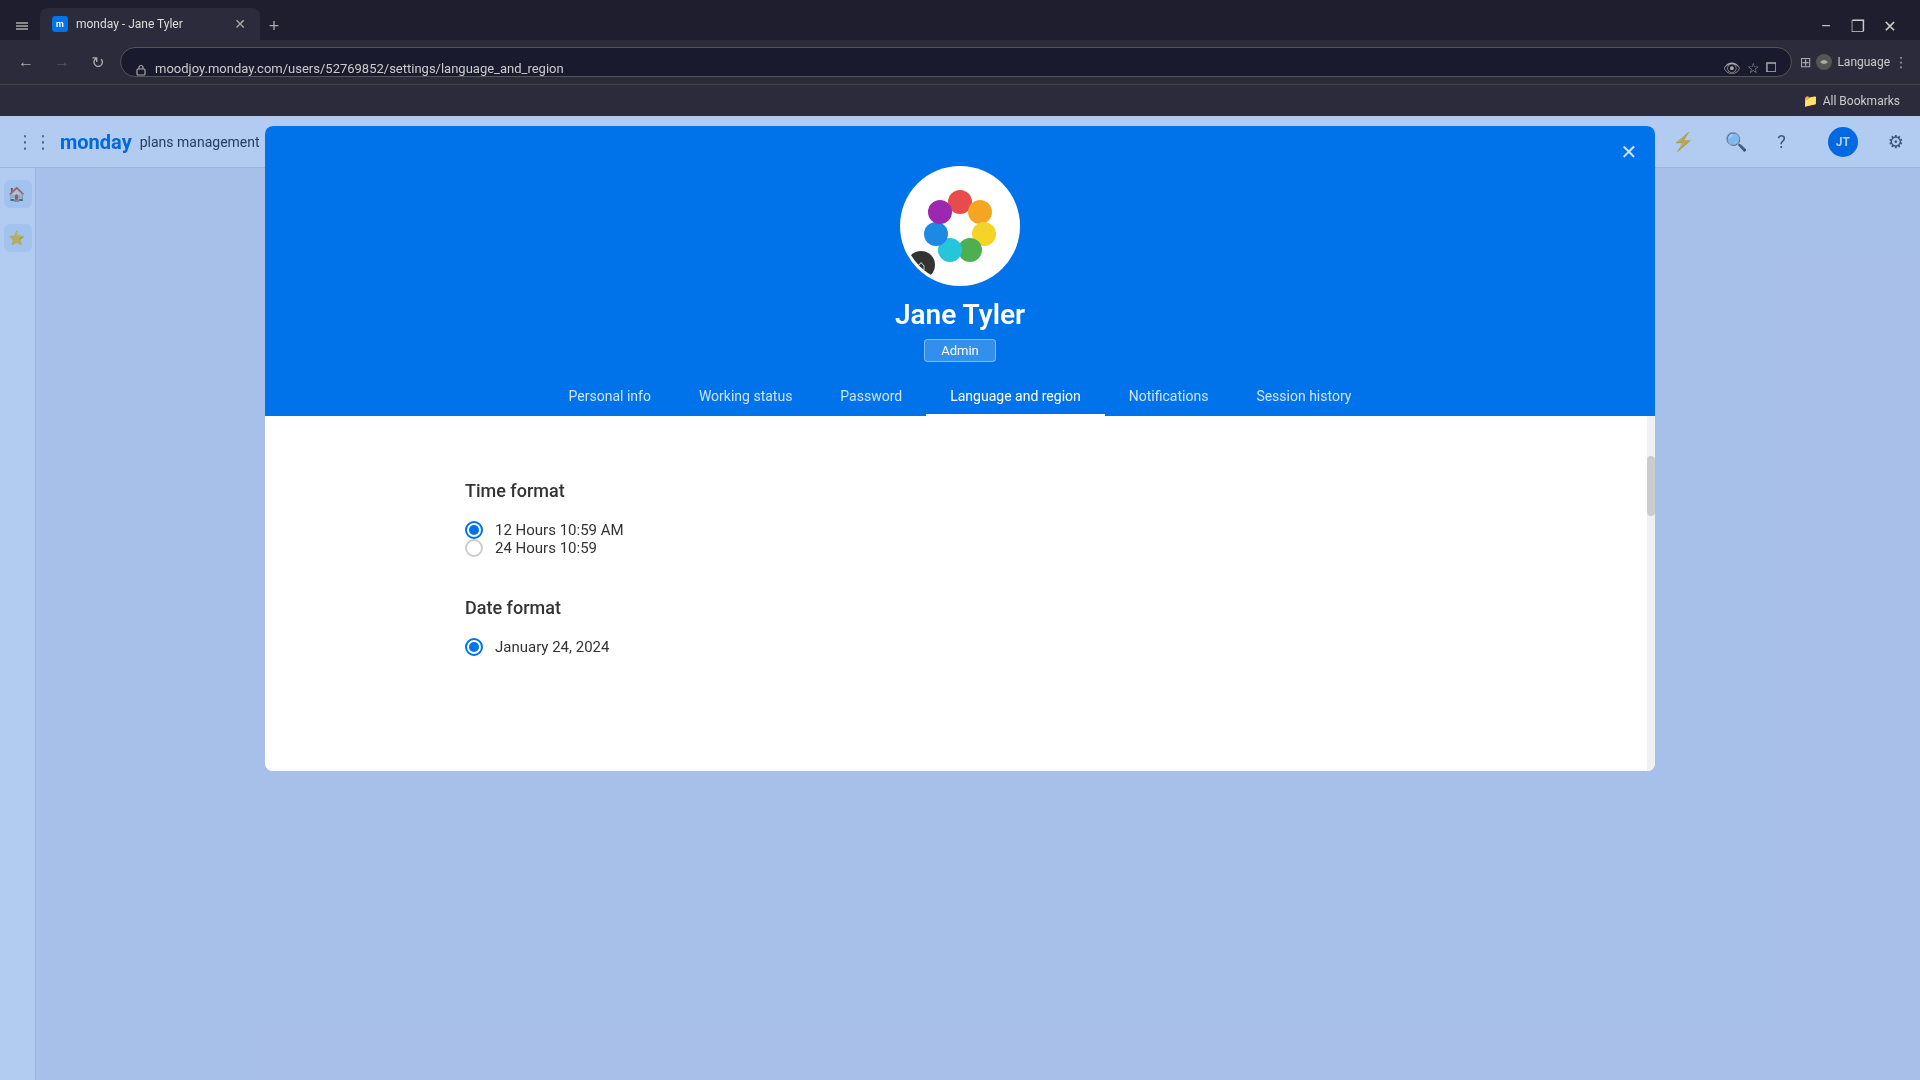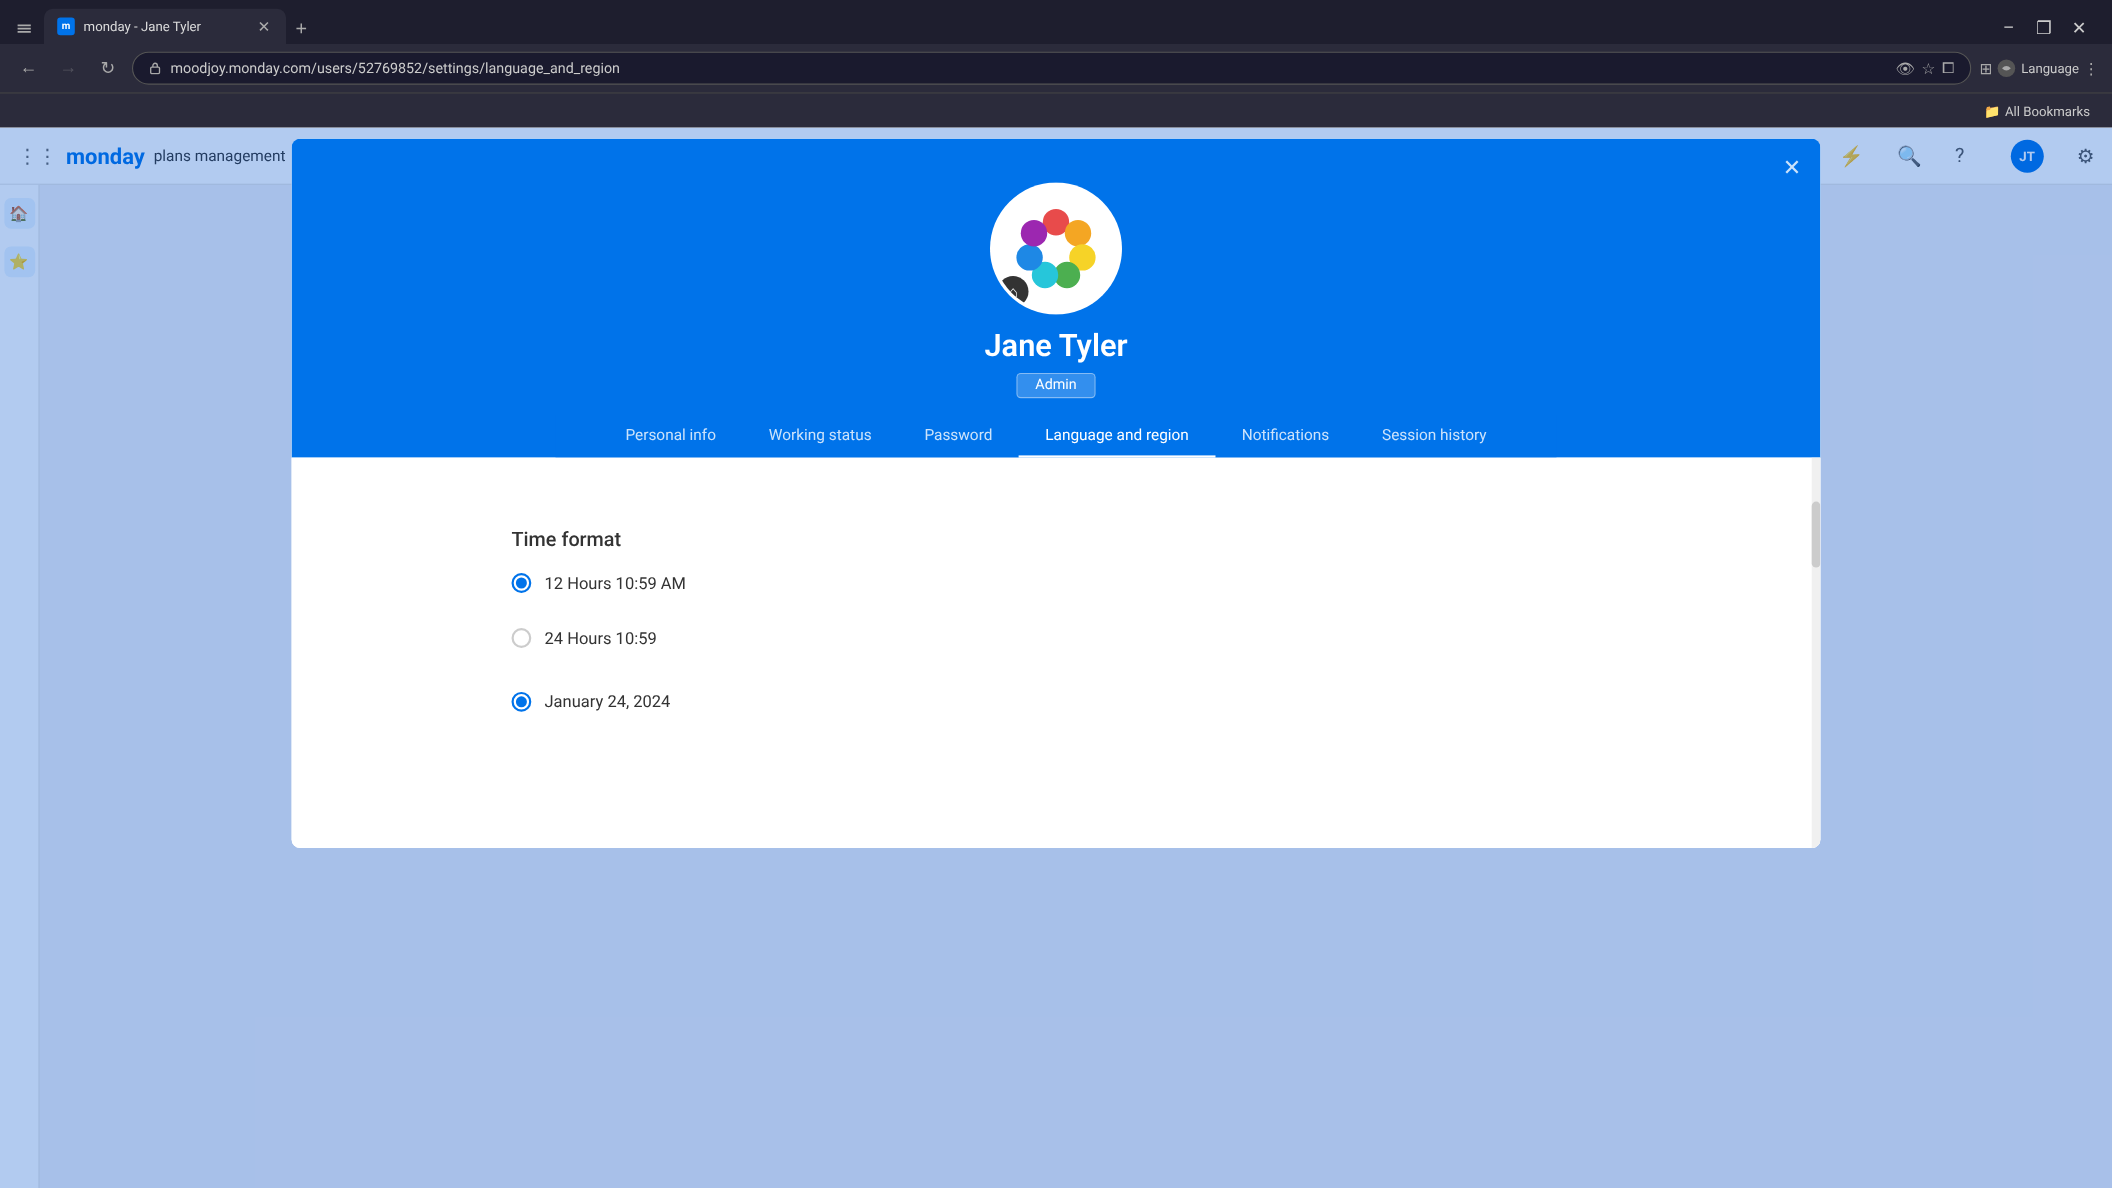--- a/index.html
+++ b/index.html
@@ -149,21 +149,21 @@
 
     .nav-btn:disabled { opacity: 0.3; }
 
     .address-bar {
       flex: 1;
       height: 30px;
       background: #1a1a2e;
       border: 1px solid #555;
       border-radius: 15px;
       display: flex;
-      align-items: center;
+      align-items: flex-end;
       padding: 0 14px;
       gap: 8px;
     }
 
     .address-text {
       font-size: 13px;
       color: #ccc;
       flex: 1;
     }
 
@@ -486,21 +486,21 @@
       font-size: 18px;
       color: #333;
       font-weight: 500;
       margin-bottom: 20px;
       margin-top: 24px;
     }
 
     .radio-group {
       display: flex;
       flex-direction: column;
-      gap: 32px;
+      gap: 0;
       margin-bottom: 40px;
     }
 
     .radio-item {
       display: flex;
       align-items: center;
       gap: 12px;
       cursor: pointer;
     }
 
@@ -684,20 +684,21 @@
             </div>
             <span class="radio-label">12 Hours 10:59 AM</span>
           </label>
           <label class="radio-item">
             <div class="radio-input" style="border-color:#ccc;">
             </div>
             <span class="radio-label">24 Hours 10:59</span>
           </label>
         </div>
 
+        <h3 class="section-title">Date format</h3>
         <div class="radio-group">
           <label class="radio-item">
             <div class="radio-input selected">
               <div class="radio-inner"></div>
             </div>
             <span class="radio-label">January 24, 2024</span>
           </label>
         </div>
 
         <div class="scrollbar">

